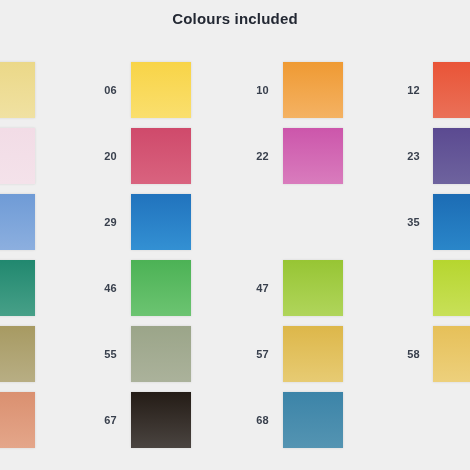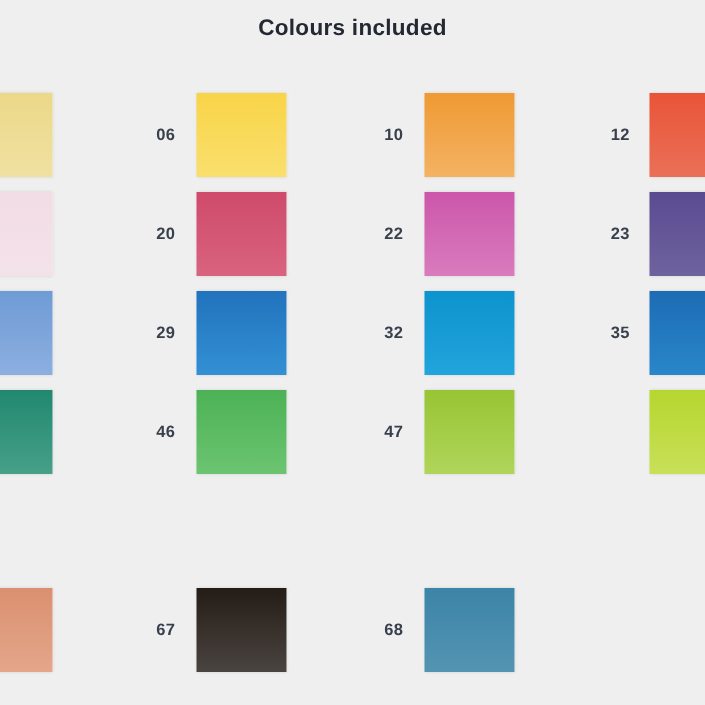--- a/index.html
+++ b/index.html
@@ -135,24 +135,20 @@
       </div>
     </div>
     <div class="palette-row row-2">
       <div class="swatch-cell col-1">
         <div class="swatch-chip" style="background: linear-gradient(rgb(111, 155, 214) 0%, rgb(140, 175, 223) 100%);"></div>
       </div>
       <div class="swatch-cell col-2">
         <div class="swatch-label">29</div>
         <div class="swatch-chip" style="background: linear-gradient(rgb(33, 115, 189) 0%, rgb(51, 144, 211) 100%);"></div>
       </div>
-      <div class="swatch-cell col-3">
-        <div class="swatch-label">32</div>
-        <div class="swatch-chip" style="background: linear-gradient(rgb(13, 147, 206) 0%, rgb(34, 164, 220) 100%);"></div>
-      </div>
       <div class="swatch-cell col-4">
         <div class="swatch-label">35</div>
         <div class="swatch-chip" style="background: linear-gradient(rgb(28, 108, 180) 0%, rgb(42, 134, 201) 100%);"></div>
       </div>
     </div>
     <div class="palette-row row-3">
       <div class="swatch-cell col-1">
         <div class="swatch-chip" style="background: linear-gradient(rgb(33, 136, 111) 0%, rgb(71, 160, 136) 100%);"></div>
       </div>
       <div class="swatch-cell col-2">
@@ -160,20 +156,37 @@
         <div class="swatch-chip" style="background: linear-gradient(rgb(76, 178, 85) 0%, rgb(108, 196, 113) 100%);"></div>
       </div>
       <div class="swatch-cell col-3">
         <div class="swatch-label">47</div>
         <div class="swatch-chip" style="background: linear-gradient(rgb(151, 197, 52) 0%, rgb(176, 213, 91) 100%);"></div>
       </div>
       <div class="swatch-cell col-4">
         <div class="swatch-chip" style="background: linear-gradient(rgb(182, 214, 47) 0%, rgb(200, 224, 88) 100%);"></div>
       </div>
     </div>
+    <div class="palette-row row-4">
+      <div class="swatch-cell col-1">
+        <div class="swatch-chip" style="background: linear-gradient(rgb(167, 154, 98) 0%, rgb(184, 174, 132) 100%);"></div>
+      </div>
+      <div class="swatch-cell col-2">
+        <div class="swatch-label">55</div>
+        <div class="swatch-chip" style="background: linear-gradient(rgb(155, 165, 137) 0%, rgb(171, 178, 155) 100%);"></div>
+      </div>
+      <div class="swatch-cell col-3">
+        <div class="swatch-label">57</div>
+        <div class="swatch-chip" style="background: linear-gradient(rgb(221, 183, 74) 0%, rgb(231, 203, 115) 100%);"></div>
+      </div>
+      <div class="swatch-cell col-4">
+        <div class="swatch-label">58</div>
+        <div class="swatch-chip" style="background: linear-gradient(rgb(230, 192, 89) 0%, rgb(237, 208, 124) 100%);"></div>
+      </div>
+    </div>
     <div class="palette-row row-5">
       <div class="swatch-cell col-1">
         <div class="swatch-chip" style="background: linear-gradient(rgb(218, 144, 112) 0%, rgb(228, 166, 138) 100%);"></div>
       </div>
       <div class="swatch-cell col-2">
         <div class="swatch-label">67</div>
         <div class="swatch-chip" style="background: linear-gradient(rgb(36, 28, 22) 0%, rgb(74, 68, 64) 100%);"></div>
       </div>
       <div class="swatch-cell col-3">
         <div class="swatch-label">68</div>

